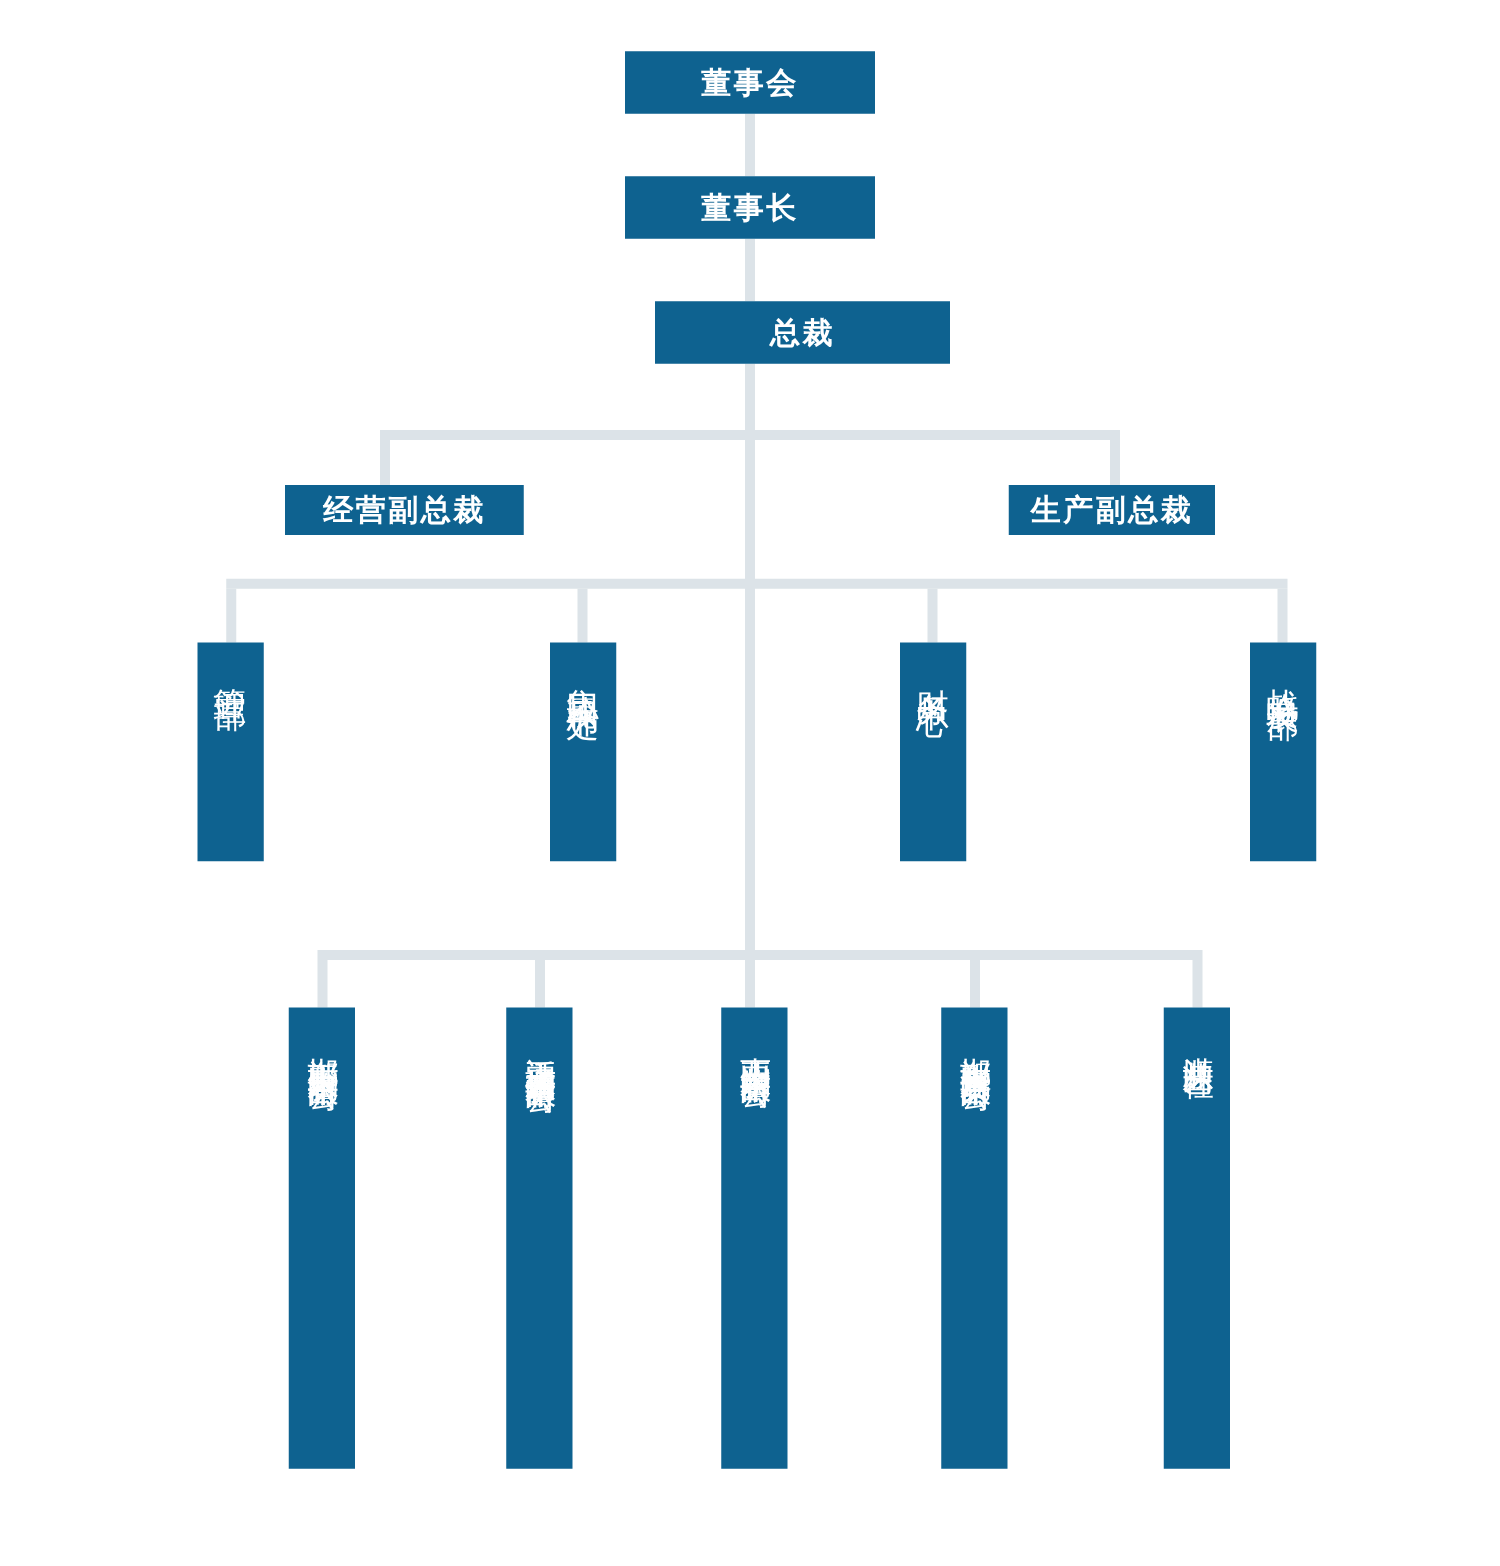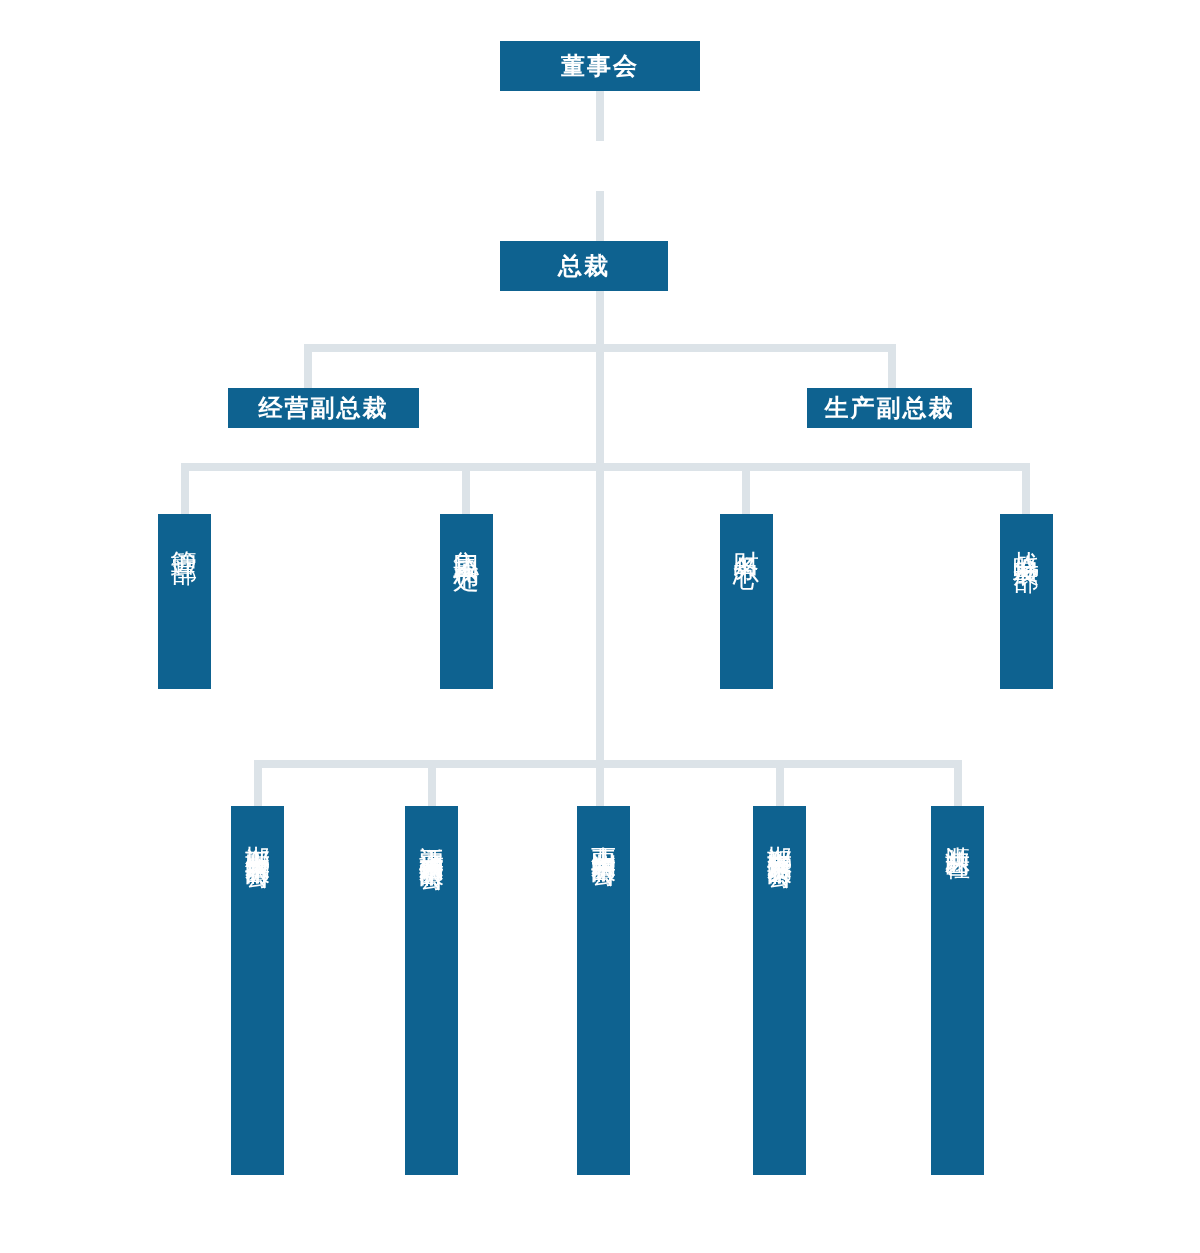--- a/index.html
+++ b/index.html
@@ -56,21 +56,21 @@
   }
   .node.sub span {
     padding-top: 20px;
     font-size: 25px;
     letter-spacing: 2px;
   }
 
   
   #node-board     { left: 500px; top: 41px;  width: 200px; height: 50px; }
   #node-chairman  { left: 500px; top: 141px; width: 200px; height: 50px; }
-  #node-president { left: 500px; top: 241px; width: 168px; height: 50px; }
+  #node-president { left: 524px; top: 241px; width: 236px; height: 50px; }
 
   
   #node-vp-left   { left: 228px; top: 388px; width: 191px; height: 40px; }
   #node-vp-right  { left: 807px; top: 388px; width: 165px; height: 40px; }
 
   
   #node-dept-1 { left: 158px;  top: 514px; width: 53px; height: 175px; }
   #node-dept-2 { left: 440px;  top: 514px; width: 53px; height: 175px; }
   #node-dept-3 { left: 720px;  top: 514px; width: 53px; height: 175px; }
   #node-dept-4 { left: 1000px; top: 514px; width: 53px; height: 175px; }
@@ -124,20 +124,21 @@
   <div class="line" id="c-dept-drop-4"></div>
 
   <div class="line" id="c-sub-hline"></div>
   <div class="line" id="c-sub-drop-1"></div>
   <div class="line" id="c-sub-drop-2"></div>
   <div class="line" id="c-sub-drop-3"></div>
   <div class="line" id="c-sub-drop-4"></div>
   <div class="line" id="c-sub-drop-5"></div>
 
   <div class="node h" id="node-board">董事会</div>
+  <div class="node h" id="node-chairman">董事长</div>
   <div class="node h" id="node-president">总裁</div>
 
   <div class="node h" id="node-vp-left">经营副总裁</div>
   <div class="node h" id="node-vp-right">生产副总裁</div>
 
   <div class="node v dept" id="node-dept-1">
     <span>管理部</span>
   </div>
   <div class="node v dept" id="node-dept-2">
     <span>集团秘书处</span>

